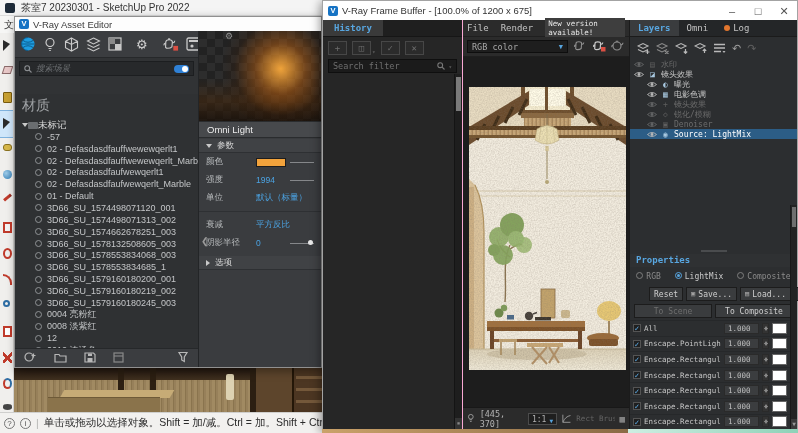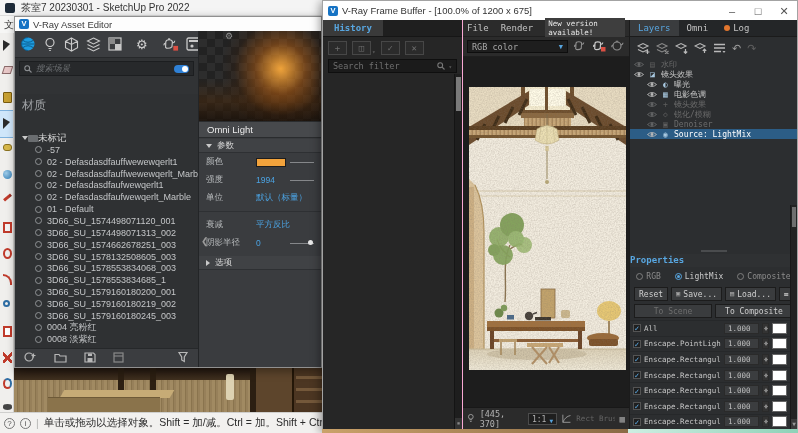--- a/index.html
+++ b/index.html
@@ -55,21 +55,21 @@
   .ae-toolbar{height:27px;background:#3b3d40;display:flex;align-items:center;padding:0 5px;gap:7px;border-bottom:1px solid #26282a}
   .ae-tb-sep{width:1px;height:16px;background:#56585b}
   .ae-ticon{width:17px;height:17px;display:flex;align-items:center;justify-content:center}
   .ae-ticon svg{display:block}
   .gear-glyph{color:#cfcfcf;font-size:13px;line-height:13px}
   .ae-search{height:15px;margin:3px 4px 2px 4px;background:#27292b;border:1px solid #1c1e20;display:flex;align-items:center;font-size:8.5px;color:#6d7073;font-style:italic;padding:0 4px;gap:4px}
   .ae-search .ph{flex:1;overflow:hidden;white-space:nowrap}
   .toggle{width:15px;height:8px;background:#2f81d6;border-radius:4px;position:relative;flex:none}
   .toggle::after{content:"";position:absolute;right:1px;top:1px;width:6px;height:6px;background:#fff;border-radius:50%}
   .ae-list{position:absolute;left:0;right:0;top:63px;bottom:19px;background:#2f3133;overflow:hidden;padding:2px 0 0 7px}
-  .ae-cat{font-size:12px;color:#9fa2a5;margin:1px 0 18px 0}
+  .ae-cat{font-size:14px;color:#9fa2a5;margin:1px 0 4px 0}
   .ae-group{display:flex;align-items:center;font-size:9.5px;color:#dcdcdc;height:12px}
   .caret-d{width:0;height:0;border-left:3.5px solid transparent;border-right:3.5px solid transparent;border-top:4.5px solid #c9c9c9}
   .caret-r{width:0;height:0;border-top:3.5px solid transparent;border-bottom:3.5px solid transparent;border-left:4.5px solid #c9c9c9}
   .grp-ic{width:10px;height:7px;background:#6a6d70;border-radius:1px}
   .ae-item{display:flex;align-items:center;height:11.85px;font-size:9px;color:#c4c6c8;padding-left:13px;gap:5px;white-space:nowrap;overflow:hidden}
   .ring{width:7px;height:7px;border:1px solid #8f9295;border-radius:50%;flex:none}
   .ae-bottombar{position:absolute;left:0;right:0;bottom:0;height:19px;background:#3b3d40;border-top:1px solid #26282a;display:flex;align-items:center;padding:0 9px;gap:17px}
   .ae-bottombar .sp{margin-left:auto}
 
   .ae-right{position:absolute;left:183px;top:14px;right:0;bottom:0;background:#3a3c3f;border-left:1px solid #232527}
@@ -119,43 +119,43 @@
 
   .vfb-status{position:absolute;left:140px;bottom:0;width:166px;height:22px;background:#2b2b2b;border-top:1px solid #181818;display:flex;align-items:center;font-size:8.5px;color:#b2b2b2;padding:0 4px;gap:5px}
   .zoombox{height:12px;border:1px solid #4c4c4c;background:#1f1f1f;font-size:8px;color:#b2b2b2;display:flex;align-items:flex-end;padding:0 3px;gap:3px}
   .zoombox .dn{color:#58a6e0;font-size:6px}
   .st-toggle{color:#646464;font-size:7.5px;white-space:nowrap;overflow:hidden}
   .st-ric{margin-left:auto;color:#9a9a9a;font-size:9px}
 
   .vfb-right{position:absolute;left:306px;top:0;right:0;bottom:0;background:#2c2e30;border-left:1px solid #1b1b1b;display:flex;flex-direction:column}
   .r-tabs{height:17px;display:flex;background:#242628;border-bottom:1px solid #1b1b1b;flex:none}
   .r-tab{padding:0 8px;font-size:9px;color:#c2c2c2;line-height:16px;display:flex;align-items:center;gap:3px}
-  .r-tab.active{background:#3a3c3e;color:#58a6e0;font-weight:normal}
+  .r-tab.active{background:#3a3c3e;color:#58a6e0;font-weight:bold}
   .log-dot{width:6px;height:6px;border-radius:50%;background:#e2762e;display:inline-block}
   .r-tools{height:22px;display:flex;align-items:center;gap:6px;padding:0 7px;color:#b9b9b9;flex:none}
   .r-undo{color:#9c9c9c;font-size:11px;font-family:"DejaVu Sans",sans-serif}
   .r-tree{flex:none}
   .l-row{display:flex;align-items:center;height:10px;padding-left:4px;font-size:8px;color:#c6c6c6;gap:4px}
   .l-row .glyph{font-size:8px;width:9px;text-align:center;color:#a8c8e0;flex:none;line-height:9px}
   .l-row.indent{padding-left:17px}
   .l-row.disabled{color:#6c6c6c}
   .l-row.disabled .glyph{color:#5f5f5f}
   .l-row.disabled svg{opacity:.4}
   .l-row.selected{background:#2c5d86;color:#fff}
   .r-gap{flex:1}
   .r-splitter{height:6px;position:relative;flex:none}
   .r-splitter::after{content:"";position:absolute;left:50%;top:2px;width:26px;height:2px;margin-left:-13px;background:#4a4c4e}
-  .r-props-header{height:13px;font-size:9px;color:#58a6e0;font-weight:bold;padding-left:0;background:#2f3133;flex:none;line-height:13px}
+  .r-props-header{height:13px;font-size:9px;color:#58a6e0;font-weight:bold;padding-left:6px;background:#2f3133;flex:none;line-height:13px}
   .r-modes{height:18px;display:flex;align-items:center;font-size:8px;color:#c9c9c9;padding:0 10px;gap:14px;flex:none;justify-content:center}
   .radio{width:7px;height:7px;border:1px solid #7e7e7e;border-radius:50%;display:inline-block;vertical-align:-1px;margin-right:3px;position:relative}
   .radio.on{border-color:#58a6e0}
   .radio.on::after{content:"";position:absolute;left:1px;top:1px;width:3px;height:3px;border-radius:50%;background:#58a6e0}
-  .mode{display:flex;align-items:center;white-space:nowrap}
+  .mode{display:flex;white-space:nowrap}
   .mode.dim{color:#8a8a8a}
-  .r-btnrow{display:flex;gap:3px;padding:2px 4px;flex:none}
+  .r-btnrow{display:flex;gap:3px;padding:2px 19px;flex:none}
   .r-btn{height:14px;background:#3a3c3e;border:1px solid #1c1c1c;font-size:8px;color:#cfcfcf;display:flex;align-items:center;justify-content:center;gap:3px;padding:0 4px}
   .r-btn .mini{font-size:7px;color:#a0a0a0}
   .b-reset{width:38px}.b-save{flex:1}.b-load{flex:1}.b-menu{width:17px}
   .r-torow{display:flex;gap:3px;padding:1px 4px 2px 4px;flex:none}
   .r-torow .r-btn{flex:1}
   .r-btn.dim{color:#6e6e6e}
   .r-lightmix{flex:1;overflow:hidden;margin-right:7px}
   .lm-row{display:flex;align-items:center;height:15.6px;border-top:1px solid #26282a;padding:0 3px;font-size:7.5px;color:#c6c6c6;gap:3px}
   .lm-check{width:8px;height:8px;background:#1f1f1f;border:1px solid #545454;color:#5fb2f0;font-size:8px;line-height:7px;text-align:center;flex:none}
   .lm-check::before{content:"✓"}

